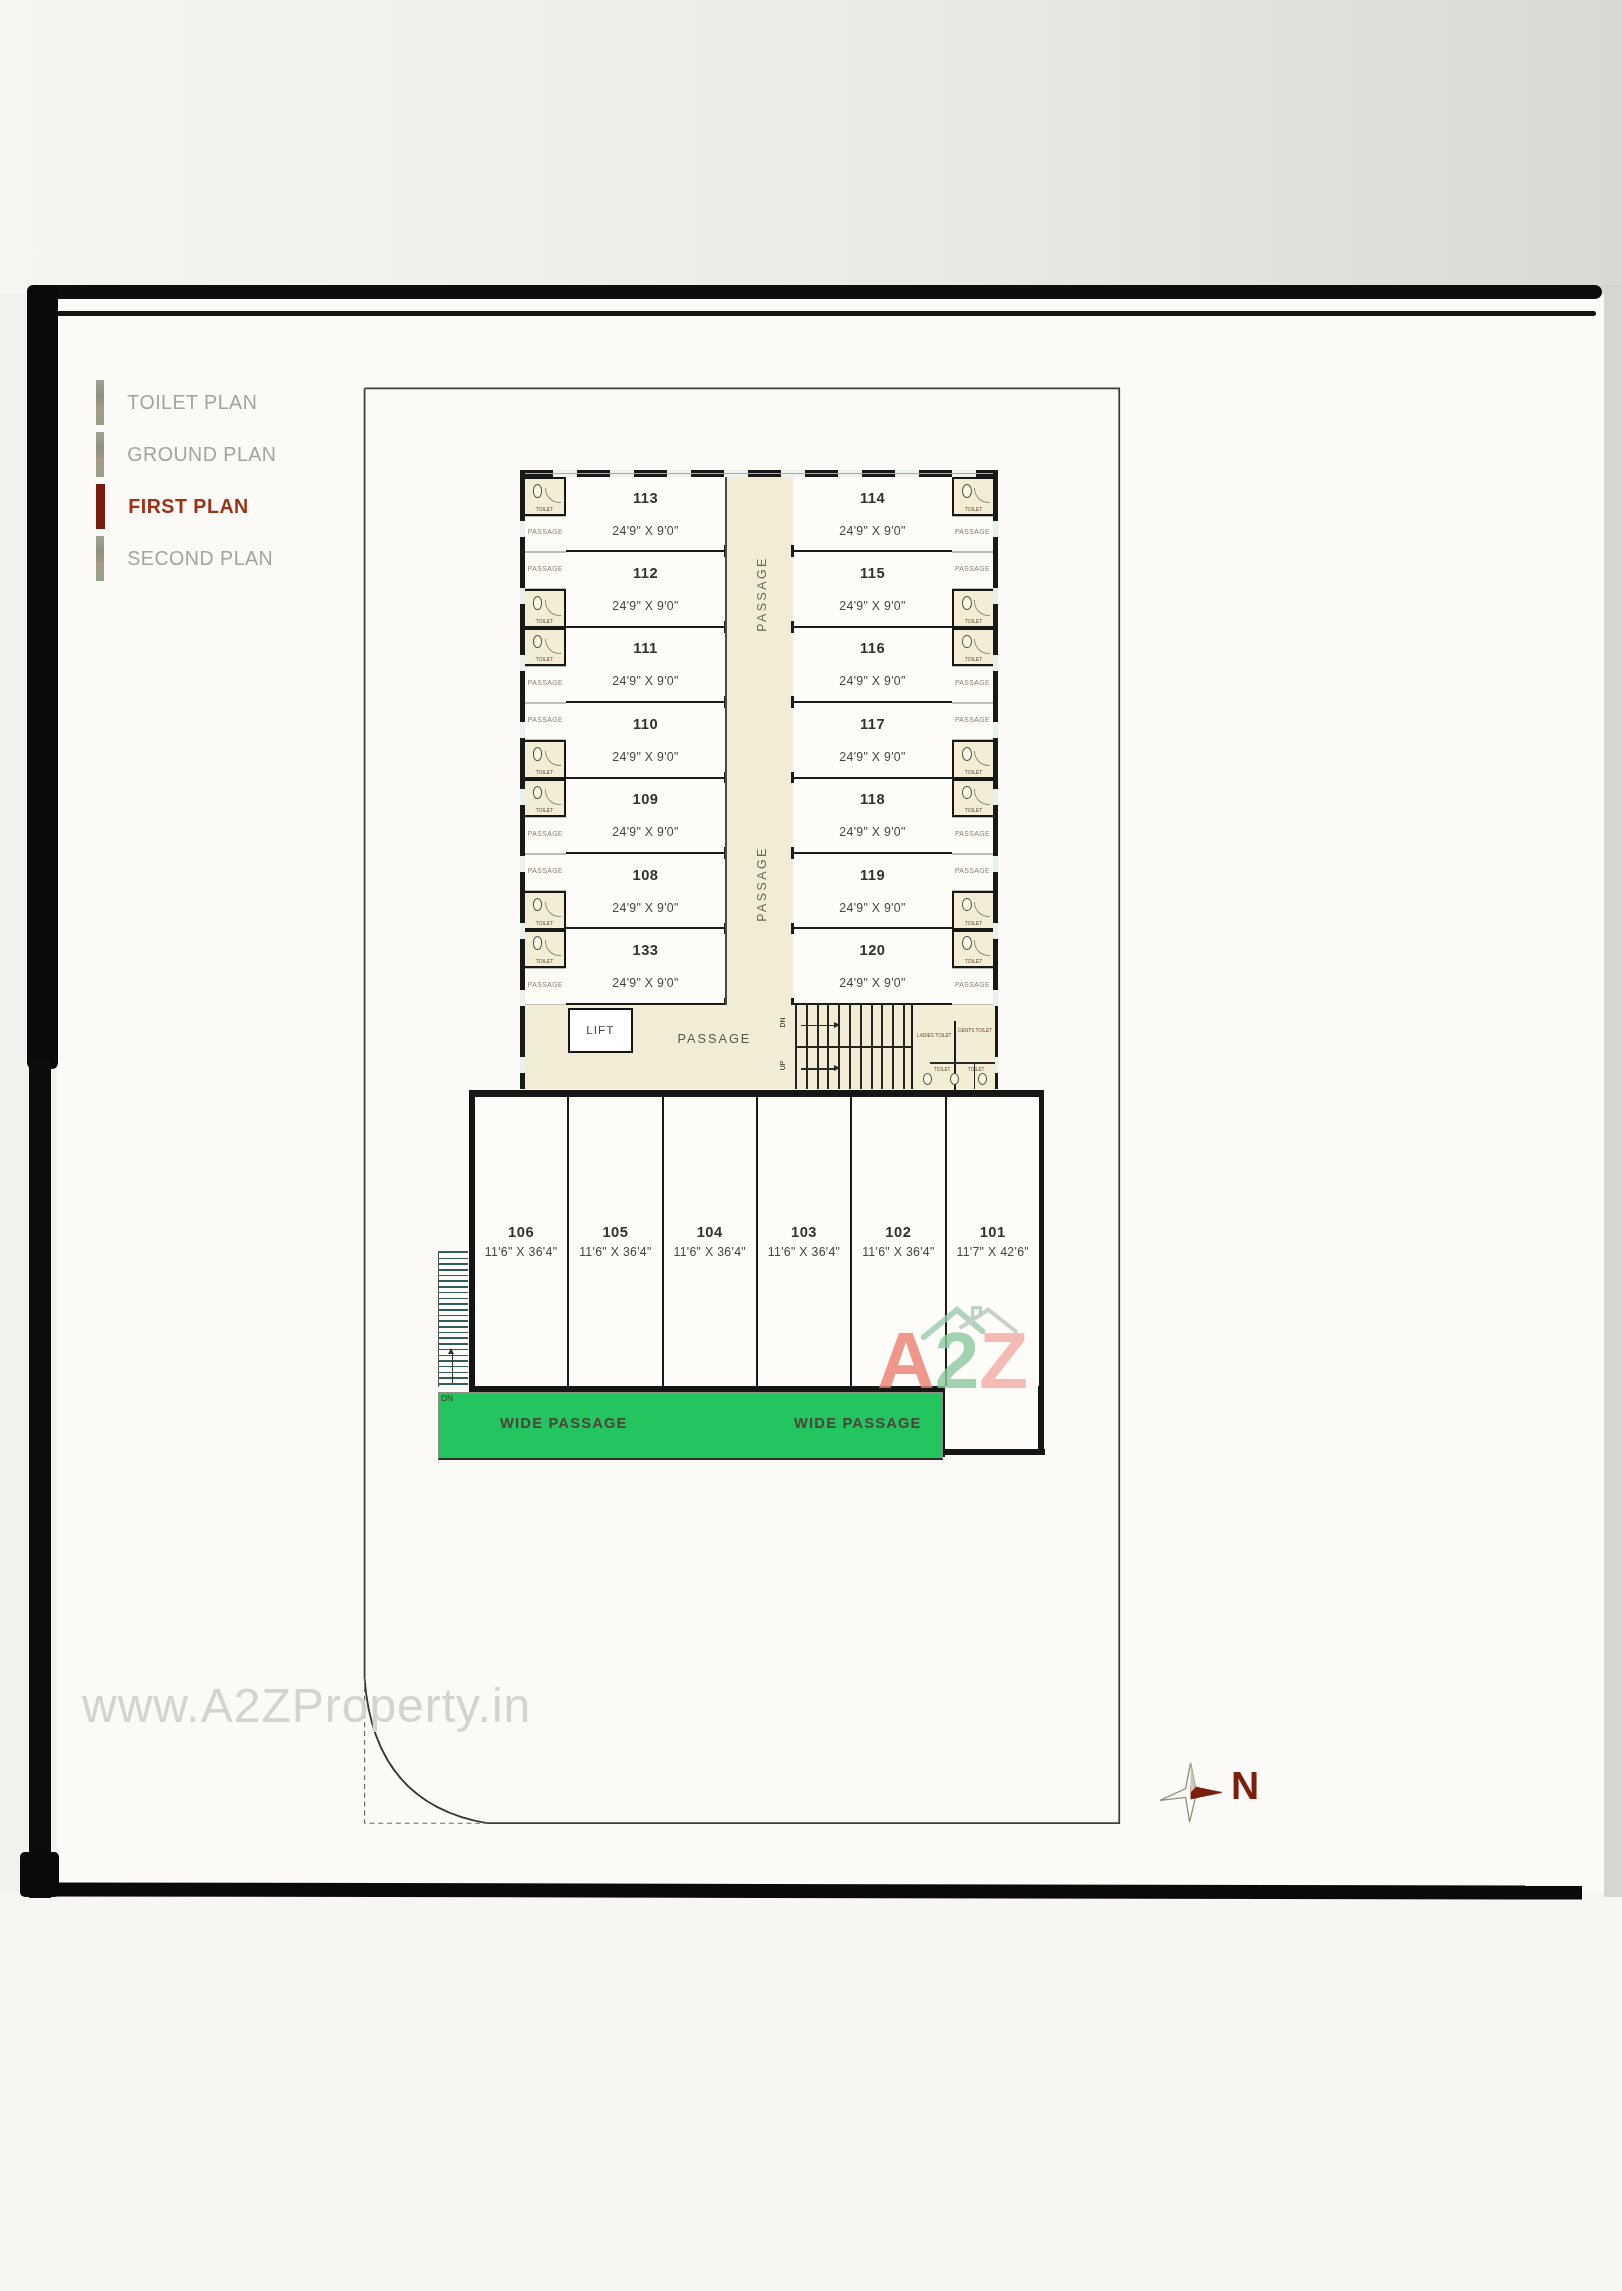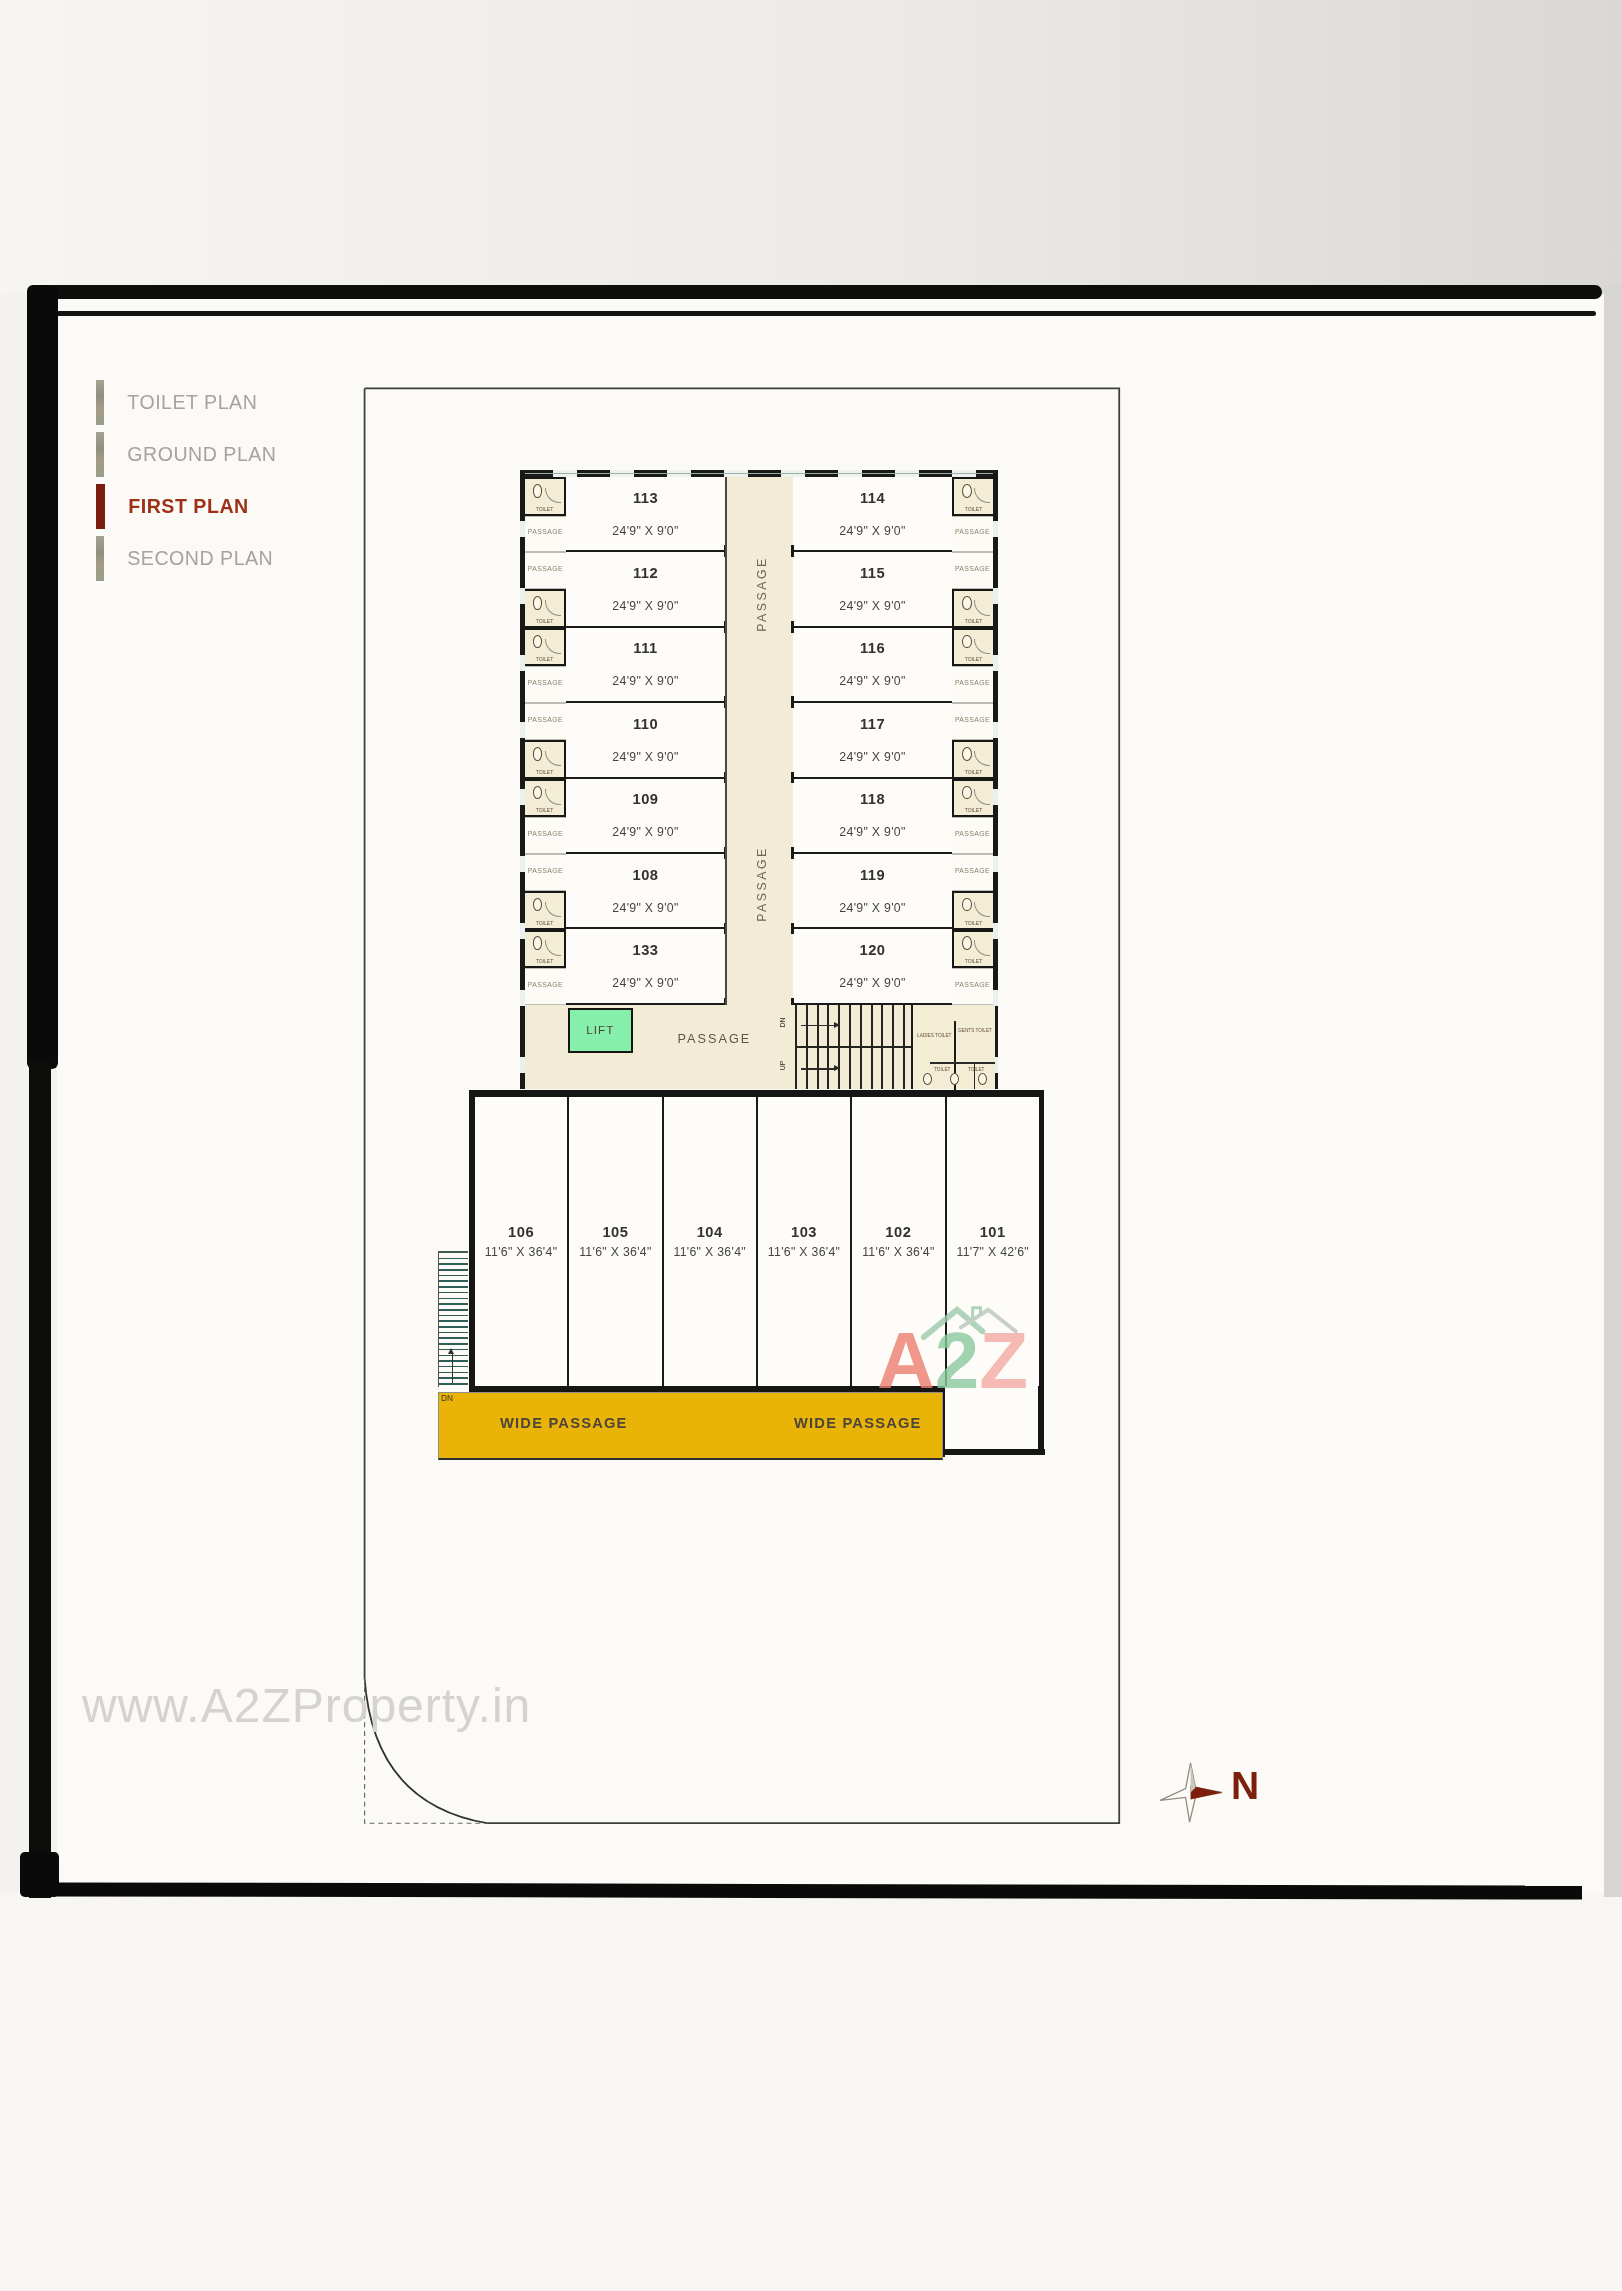--- a/index.html
+++ b/index.html
@@ -61,21 +61,21 @@
   .udim{font-size:12.3px;color:#45443f;letter-spacing:0.3px;}
   .lcol .urow .cap{position:absolute;right:-2px;bottom:-6.9px;width:2.9px;height:11.8px;background:#1a1a18;}
   .rcol .urow .cap{position:absolute;left:-2px;bottom:-6.9px;width:2.9px;height:11.8px;background:#1a1a18;}
 
   .cpass{position:absolute;left:205px;top:6.9px;width:69px;height:528px;background:#f2ecd6;border-left:2px solid #4a4a44;border-right:2px solid #4a4a44;}
   .cpass .vlabel{position:absolute;left:50%;transform:translateX(-50%) rotate(-90deg);font-size:12.3px;letter-spacing:2.5px;color:#6e6457;white-space:nowrap;}
   .cpass .v1{top:110px;} .cpass .v2{top:400px;}
 
   
   .corridor{position:absolute;left:4.9px;top:535px;width:469px;height:84px;background:#f2ecd6;}
-  .lift{position:absolute;left:43px;top:2.9px;width:61px;height:41px;background:#86efac;border:2.9px solid #151513;
+  .lift{position:absolute;left:43px;top:2.9px;width:61px;height:41px;background:#ffffff;border:2.9px solid #151513;
         display:flex;align-items:center;justify-content:center;font-size:11.8px;letter-spacing:1px;color:#4c4336;}
   .corr-passage{position:absolute;left:116px;top:27.4px;width:147px;text-align:center;font-size:12.7px;letter-spacing:2px;color:#5c5448;}
   .stairs{position:absolute;left:270px;top:0;width:117px;height:84px;
     background:repeating-linear-gradient(90deg,#25251f 0 2px,transparent 2px 10.8px);border-right:2px solid #1a1a18;}
   .stairs::after{content:"";position:absolute;left:0;top:41px;width:100%;height:2px;background:#25251f;}
   .stair-dir{position:absolute;font-size:6.9px;color:#2e2c26;transform:rotate(-90deg);}
   .sd-dn{left:253px;top:13.7px;} .sd-up{left:253px;top:57px;}
   .sarrow{position:absolute;width:33px;height:1.5px;background:#2a2a26;}
   .sarrow::after{content:"";position:absolute;right:-5.9px;top:-3.1px;border-left:6.9px solid #2a2a26;border-top:3.9px solid transparent;border-bottom:3.9px solid transparent;}
   .sa1{left:276px;top:19.6px;} .sa2{left:276px;top:63px;}
@@ -96,21 +96,21 @@
   .lb .lwall{position:absolute;left:0;top:0;width:5.9px;height:302px;background:#161614;}
   .lb .rwall{position:absolute;left:569px;top:0;width:5.9px;height:365px;background:#161614;}
   .lunits{position:absolute;left:5.9px;top:6.9px;width:564px;height:289px;display:flex;background:#fdfcf8;}
   .lur{flex:1;position:relative;display:flex;flex-direction:column;align-items:center;justify-content:center;gap:4.9px;border-right:2.9px solid #1a1a18;}
   .lur:last-child{border-right:none;}
   .lb .botwall{position:absolute;left:0;top:296px;width:477px;height:5.9px;background:#161614;}
   .wall101l{position:absolute;left:471px;top:296px;width:4.9px;height:71px;background:#161614;}
   .ext101{position:absolute;left:476px;top:296px;width:93px;height:65px;background:#fdfcf8;}
   .ext101bot{position:absolute;left:469px;top:359px;width:107px;height:5.9px;background:#161614;}
 
-  .wideband{left:438px;top:1392px;width:503px;height:65px;background:#eab308;border:1px solid #8f8f85;border-bottom:2.9px solid #2e2e2a;}
+  .wideband{left:438px;top:1392px;width:503px;height:65px;background:#22c55e;border:1px solid #8f8f85;border-bottom:2.9px solid #2e2e2a;}
   .wp-label{position:absolute;top:21.6px;font-size:14.7px;color:#4c4539;letter-spacing:1.2px;font-weight:bold;}
   .wp1{left:61px;} .wp2{left:355px;}
 
   .extstair{left:438px;top:1251px;width:29px;height:135px;border-left:1.5px solid #54544e;border-top:1.5px solid #54544e;
     background:repeating-linear-gradient(180deg,#2f5d57 0 1.5px,transparent 1.5px 5.7px);}
   .extarrow{position:absolute;left:12.7px;top:102px;width:1.5px;height:29px;background:#33322c;}
   .extarrow::before{content:"";position:absolute;left:-3.4px;top:-5.9px;border-bottom:6.9px solid #33322c;border-left:3.9px solid transparent;border-right:3.9px solid transparent;}
   .dn-ext{left:441px;top:1393px;font-size:8.3px;color:#3a362e;}
 
   

